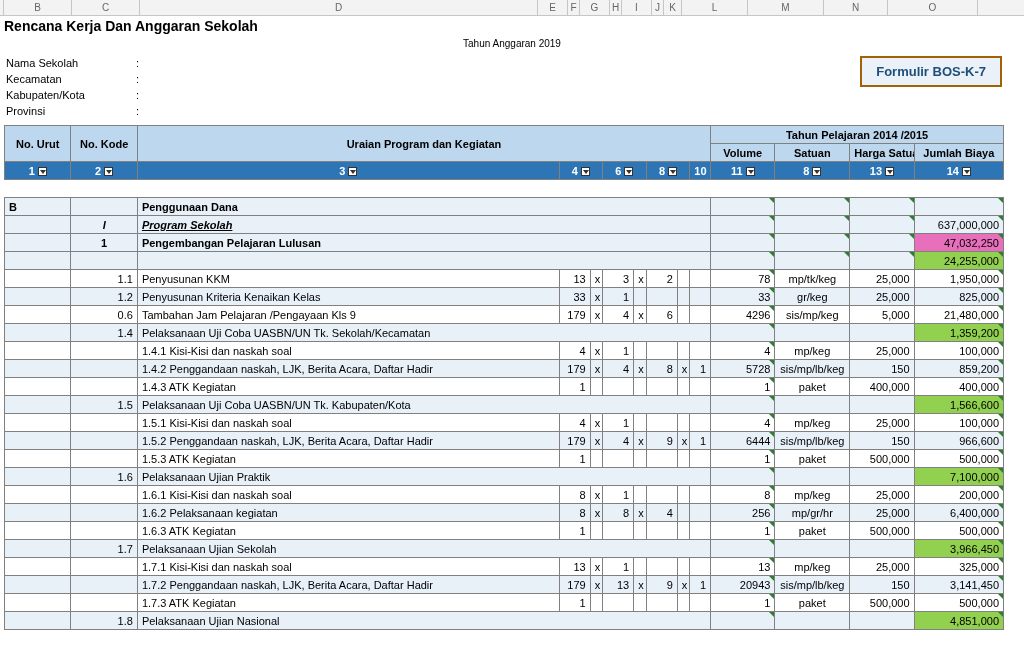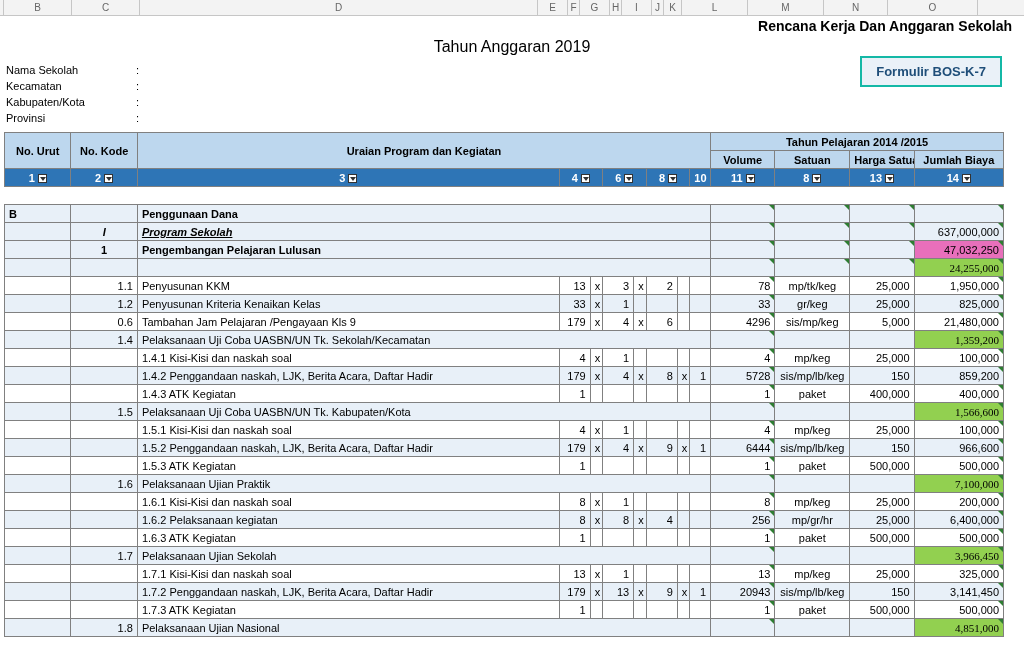--- a/index.html
+++ b/index.html
@@ -15,41 +15,41 @@
   .cF  { width: 12px; }
   .cG  { width: 30px; }
   .cH  { width: 12px; }
   .cI  { width: 30px; }
   .cJ  { width: 12px; }
   .cK  { width: 18px; }
   .cL  { width: 66px; }
   .cM  { width: 76px; }
   .cN  { width: 64px; }
   .cO  { width: 90px; }
-  .title { font-weight: bold; text-align: right; font-size: 14px; padding: 2px 12px; }
-  .subtitle { text-align: center; font-size: 16px; padding: 2px 0 6px; }
+  .title { font-weight: bold; text-align: left; font-size: 14px; padding: 2px 4px; }
+  .subtitle { text-align: center; font-size: 10px; padding: 2px 0 6px; }
   .meta { padding: 0 6px; }
   .meta-row { display: flex; align-items: center; height: 16px; }
   .meta-label { width: 130px; }
   .meta-sep { width: 14px; }
-  .formulir { position: absolute; right: 22px; top: 56px; border: 2px solid #14b8a6; padding: 6px 14px; font-weight: bold; font-size: 13px; color:#1f4e79; background:#eaf1f8; }
+  .formulir { position: absolute; right: 22px; top: 56px; border: 2px solid #a16207; padding: 6px 14px; font-weight: bold; font-size: 13px; color:#1f4e79; background:#eaf1f8; }
   table { border-collapse: collapse; width: 1000px; margin: 6px 0 0 4px; table-layout: fixed; }
   td, th { border: 1px solid #808080; padding: 2px 4px; height: 18px; vertical-align: middle; overflow: hidden; white-space: nowrap; }
   th { background: #bdd7ee; text-align: center; font-weight: bold; }
   .th2 { background: #2e75b6; color: #fff; text-align: center; font-weight: bold; position: relative; }
   .drop { width:9px; height:9px; background:#fff; border:1px solid #333; position: relative; display:inline-block; vertical-align:middle; margin-left:3px; }
   .drop::after { content:""; position:absolute; left:1px; top:2px; border-left:3px solid transparent; border-right:3px solid transparent; border-top:4px solid #333; }
   tr.light td.v { background: #e8f0f8; }
   td.num { text-align: right; }
   td.ctr { text-align: center; }
   td.it { font-style: italic; }
   td.bld { font-weight: bold; }
   td.und { text-decoration: underline; }
   .pink  { background: #e86fbb !important; }
-  .green { background: #92d050 !important; font-family: Liberation Serif, serif; }
+  .green { background: #92d050 !important; }
   .mark { position: relative; }
   .mark::before { content:""; position:absolute; top:0; right:0; width:0; height:0; border-top:5px solid #2e7d32; border-left:5px solid transparent; }
   .rowspacer td { border-left:none; border-right:none; }
   colgroup .gB  { width: 64px; }
   colgroup .gC  { width: 64px; }
   colgroup .gD  { width:406px; }
   colgroup .gE  { width: 30px; }
   colgroup .gF  { width: 12px; }
   colgroup .gG  { width: 30px; }
   colgroup .gH  { width: 12px; }

